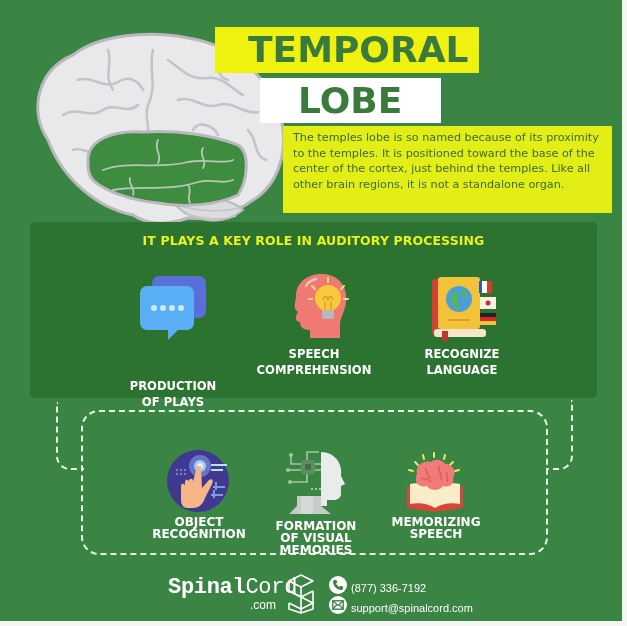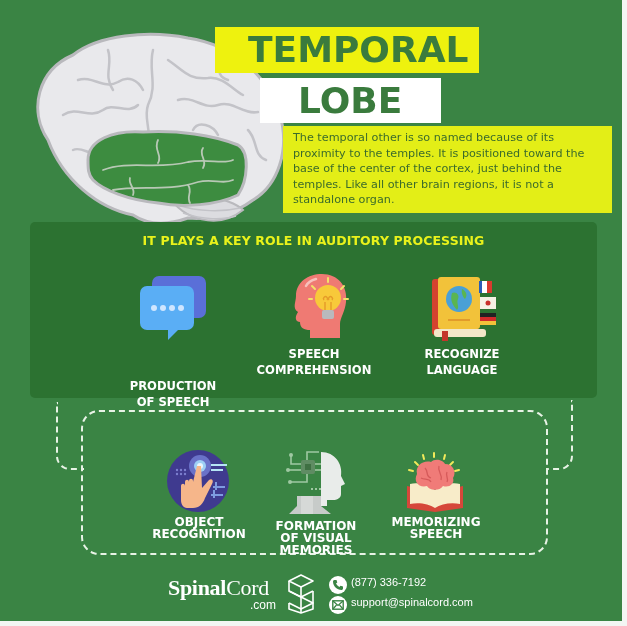--- a/index.html
+++ b/index.html
@@ -69,32 +69,32 @@
   }
   .panel2-title {
     position: absolute; left: 0; top: 10px; width: 463px; text-align: center;
     font-weight: bold; font-size: 12.5px; color: #e9f21b;
   }
   .feat2-label {
     font-weight: bold; font-size: 12px; line-height: 12px; color: #ffffff;
   }
 
   .footer-logo {
-    position: absolute; left: 168px; top: 575px; font-family: Liberation Serif, serif;
+    position: absolute; left: 168px; top: 575px; font-family: Liberation Mono, monospace;
     font-size: 22px; color: #ffffff; letter-spacing: -0.3px;
   }
   .footer-logo b { font-weight: bold; }
   .footer-logo .thin { font-weight: normal; }
   .footer-com {
     position: absolute; left: 250px; top: 598px; font-family: "Liberation Sans", sans-serif;
     font-size: 12px; color: #ffffff;
   }
   .logo-mark { position: absolute; left: 287px; top: 573px; width: 28px; height: 42px; }
   .contact-row {
-    position: absolute; left: 329px; display: flex; align-items: flex-start; gap: 4px;
+    position: absolute; left: 329px; display: flex; align-items: flex-end; gap: 4px;
     font-family: "Liberation Sans", sans-serif; color: #ffffff; font-size: 11px;
   }
   .contact-icon {
     width: 18px; height: 18px; border-radius: 50%; background: #ffffff;
     display: flex; align-items: center; justify-content: center;
   }
 </style>
 </head>
 <body>
 
@@ -132,38 +132,38 @@
       <path d="M170 165 C175 172 168 176 172 183"></path>
     </g>
   </svg>
 
   <div class="title-box"></div>
   <div class="title-text">TEMPORAL</div>
   <div class="lobe-box"></div>
   <div class="lobe-text">LOBE</div>
 
   <div class="desc-box">
-    <div class="desc-text">The temporal other is so named because of its proximity to the temples. It is positioned toward the base of the center of the cortex, just behind the temples. Like all other brain regions, it is not a standalone organ.</div>
+    <div class="desc-text">The temples lobe is so named because of its proximity to the temples. It is positioned toward the base of the center of the cortex, just behind the temples. Like all other brain regions, it is not a standalone organ.</div>
   </div>
 
   <div class="panel1">
     <div class="panel1-title">IT PLAYS A KEY ROLE IN AUDITORY PROCESSING</div>
 
     <svg class="icon-box" style="left:108px; top:52px; width:70px; height:68px;" viewBox="0 0 70 68">
       <rect x="14" y="2" width="54" height="42" rx="7" fill="#5a6fd8"></rect>
       <rect x="2" y="12" width="54" height="44" rx="7" fill="#5aaef5"></rect>
       <path d="M30 54 L30 66 L42 54 Z" fill="#5aaef5"></path>
       <circle cx="16" cy="34" r="3" fill="#cfe6ff"></circle>
         <circle cx="25" cy="34" r="3" fill="#cfe6ff"></circle>
       <circle cx="34" cy="34" r="3" fill="#cfe6ff"></circle>
         <circle cx="43" cy="34" r="3" fill="#cfe6ff"></circle>
     </svg>
     <div class="feat" style="left:73px; top:124px;margin-top:32px;">
       <div class="feat-label">PRODUCTION</div>
-      <div class="feat-label">OF SPEECH</div>
+      <div class="feat-label">OF PLAYS</div>
     </div>
 
     <svg class="icon-box" style="left:258px; top:50px; width:68px; height:68px;" viewBox="0 0 68 68">
       <path d="M10 40 C4 36 8 30 8 24 C8 10 20 2 34 2 C50 2 60 14 58 30 C57 40 52 46 52 52 L52 66 L22 66 L22 58 C16 58 12 56 12 50 C8 50 6 46 10 40 Z" fill="#ef7a73"></path>
       <path d="M18 14 C20 10 24 8 28 7" stroke="#f7c0bb" stroke-width="2.5" fill="none" stroke-linecap="round"></path>
       <circle cx="40" cy="26" r="13" fill="#f8c93a"></circle>
       <rect x="34" y="38" width="12" height="9" rx="2" fill="#b9b9bd"></rect>
       <path d="M37 30 L37 38 M43 30 L43 38 M36 28 a2 2 0 1 1 3 0 M41 28 a2 2 0 1 1 3 0" stroke="#e59b28" stroke-width="1.4" fill="none"></path>
       <g stroke="#f3e06a" stroke-width="2" stroke-linecap="round">
         <line x1="40" y1="6" x2="40" y2="10"></line>

